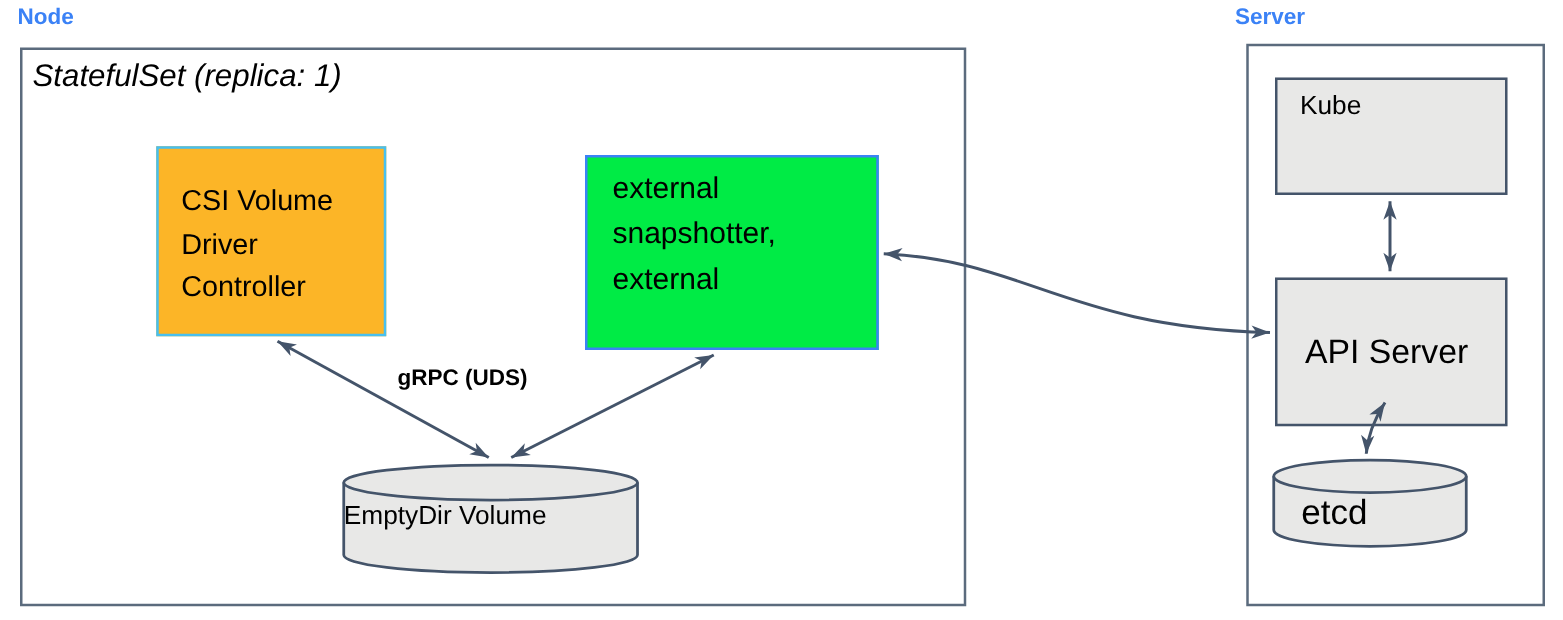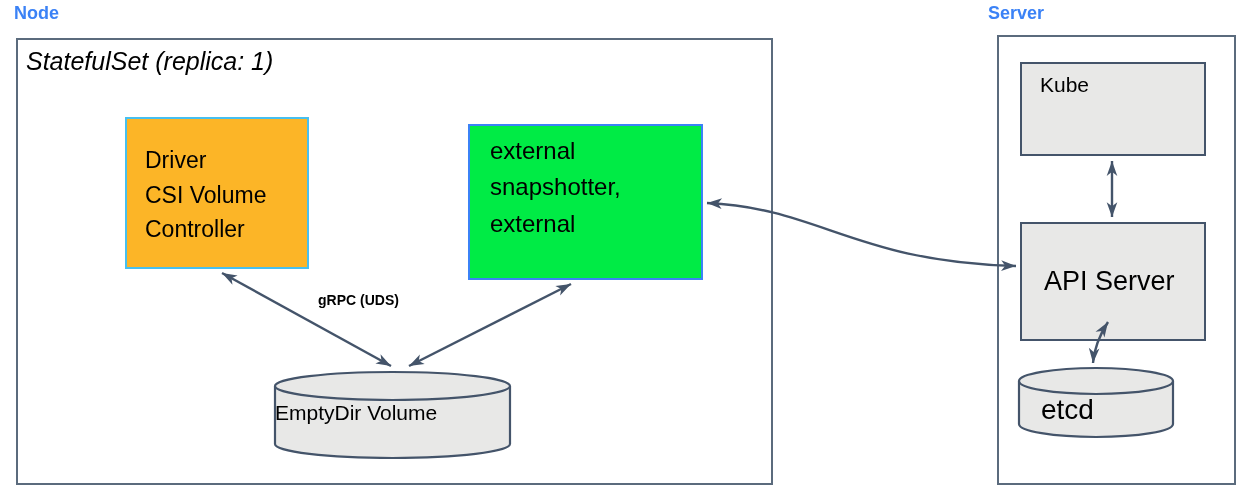--- a/index.html
+++ b/index.html
@@ -29,41 +29,41 @@
   }
   .kcm-box{
     left:1020px;top:62px;width:186px;height:94px;
     font-size:21px;line-height:1.48;padding:5px 0 0 18px;
   }
   .api-box{
     left:1020px;top:222px;width:186px;height:119px;
     font-size:27px;display:flex;align-items:center;padding-left:22px;
   }
   .grpc-label{
-    left:318px;top:292px;width:140px;font-size:14px;font-weight:bold;white-space:nowrap;
+    left:318px;top:292px;width:140px;font-size:18px;font-weight:bold;white-space:nowrap;
   }
   .cyl-label{font-size:21px;color:#000;}
   .emptydir-label{left:275px;top:401px;width:235px;}
   .etcd-label{left:1041px;top:394px;font-size:28px;text-align:center;}
   #arrow-layer{position:absolute;left:0;top:0;pointer-events:none;}
 </style>
 </head>
 <body>
 
 <div id="canvas">
 
   <div class="abs section-label" style="left:14px;top:3px;">Node</div>
 
   <div class="outer-box" style="left:16px;top:38px;width:757px;height:447px;"></div>
 
   <div class="abs statefulset-title" style="left:26px;top:47px;">StatefulSet (replica: 1)</div>
 
   <div class="inner-box csi-box">
+    <div>CSI Volume</div>
     <div>Driver</div>
-    <div>CSI Volume</div>
     <div>Controller</div>
   </div>
 
   <div class="inner-box ext-box">
     <div>external</div>
     <div>snapshotter,</div>
     <div>external</div>
   </div>
 
   <div class="abs grpc-label">gRPC (UDS)</div>

